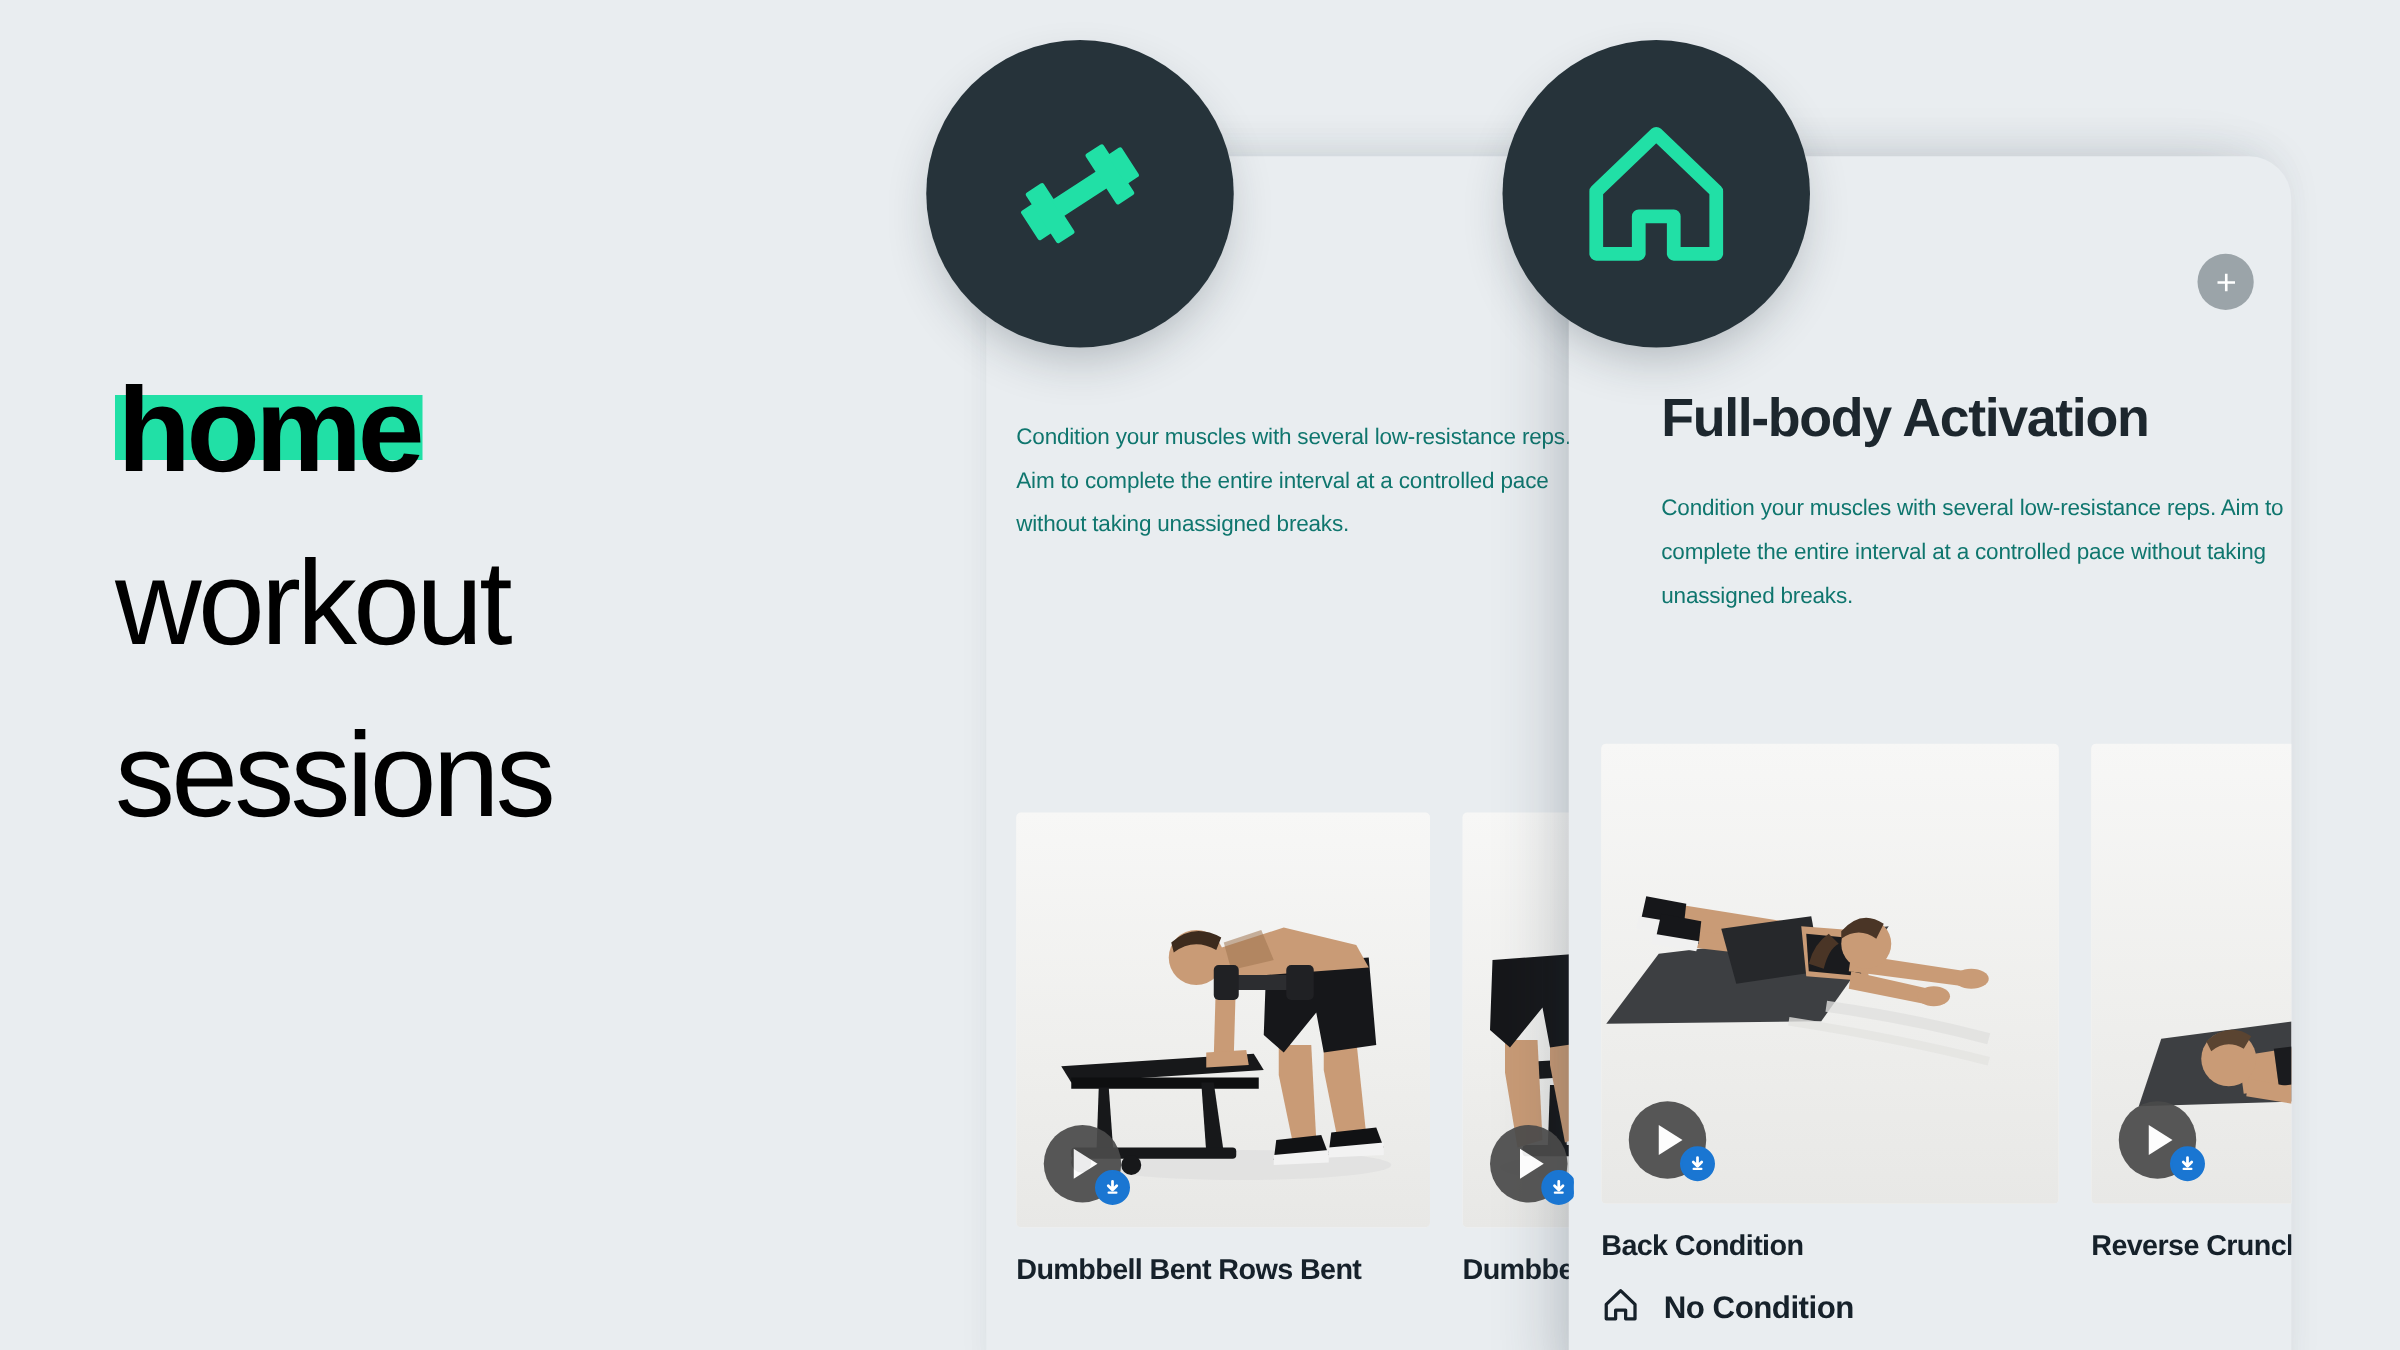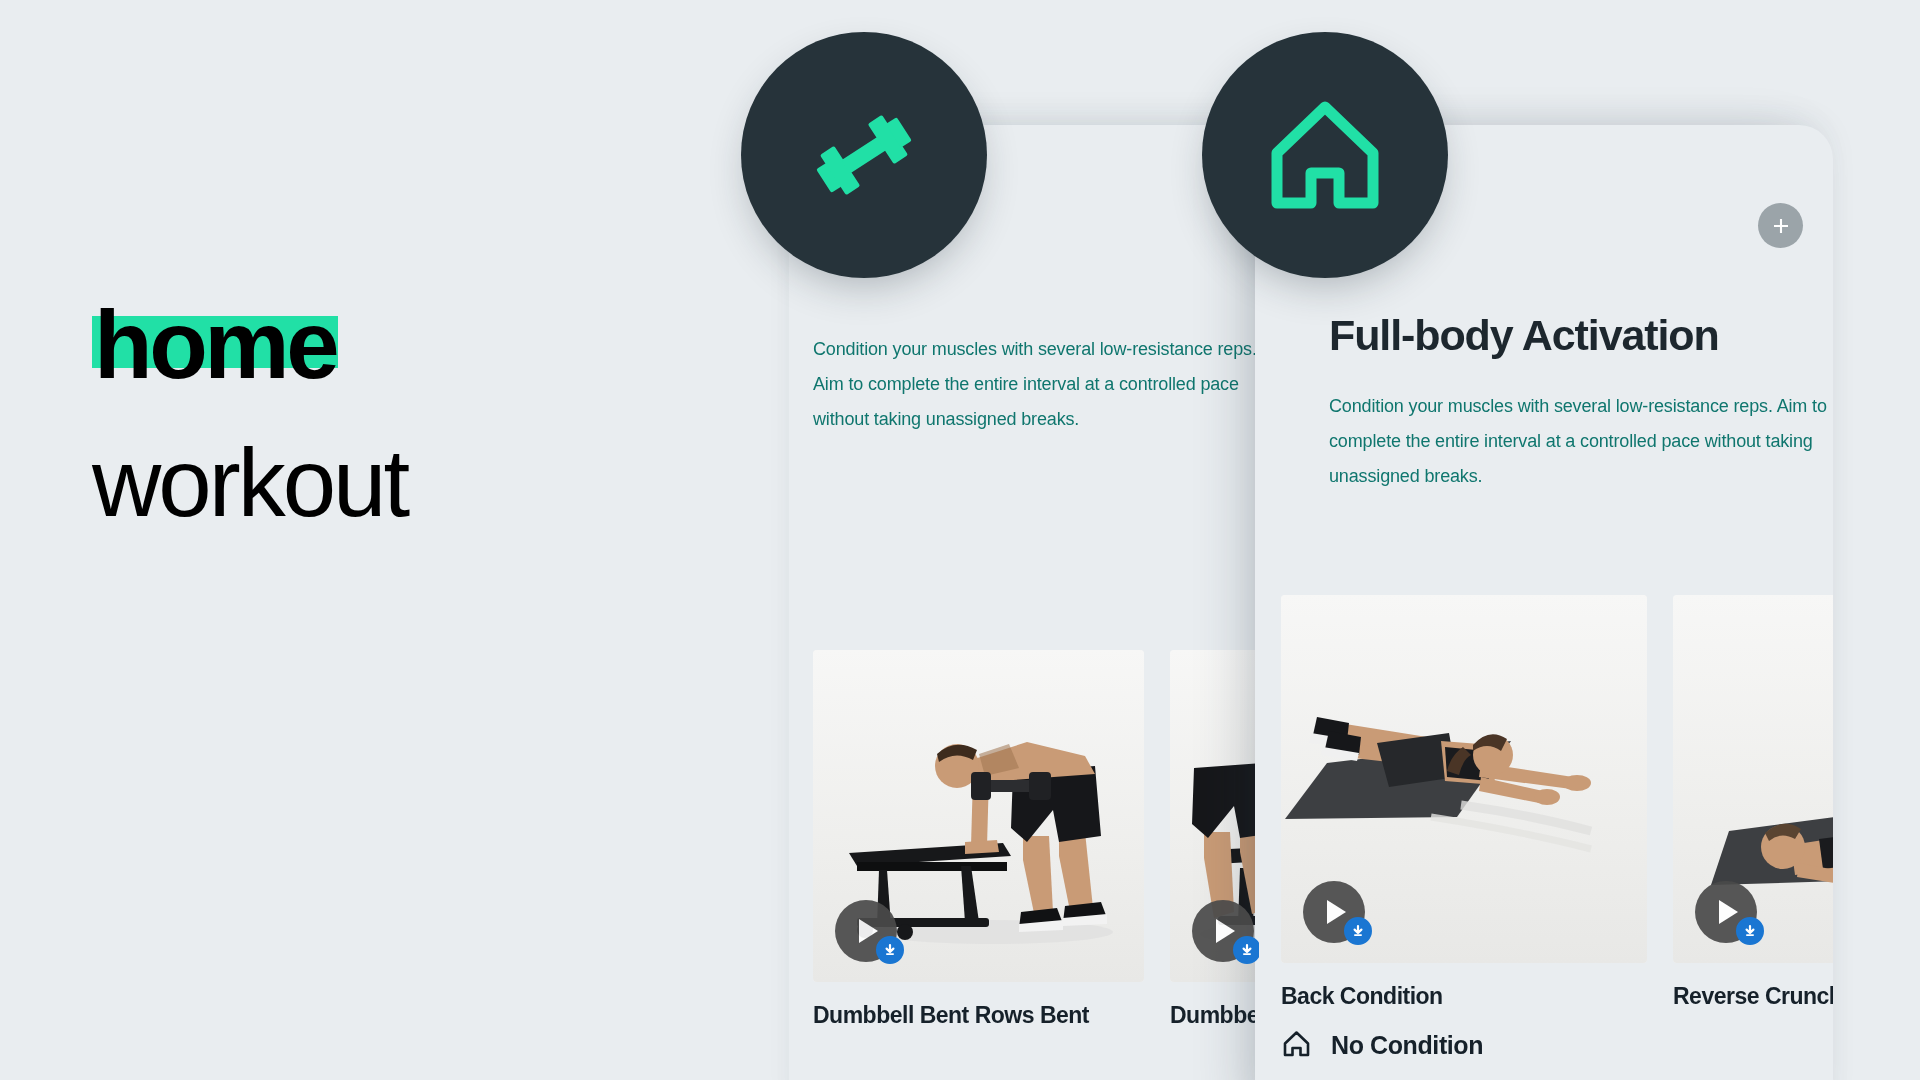--- a/index.html
+++ b/index.html
@@ -178,20 +178,21 @@
   }
 </style>
 </head>
 <body>
 
 <div class="hero">
   <div class="hero-line">
     <span class="hl hl-home"><span>home</span></span>
   </div>
   <div class="hero-line reg">workout</div>
+  <div class="hero-line reg">sessions</div>
 </div>
 
 <div class="cards">
 
   <div class="card card-gym">
     <div class="card-inner">
       <div class="gym-text">
         <div class="card-body">Condition your muscles with several low-resistance reps. Aim to complete the entire interval at a controlled pace without taking unassigned breaks.</div>
       </div>
 

